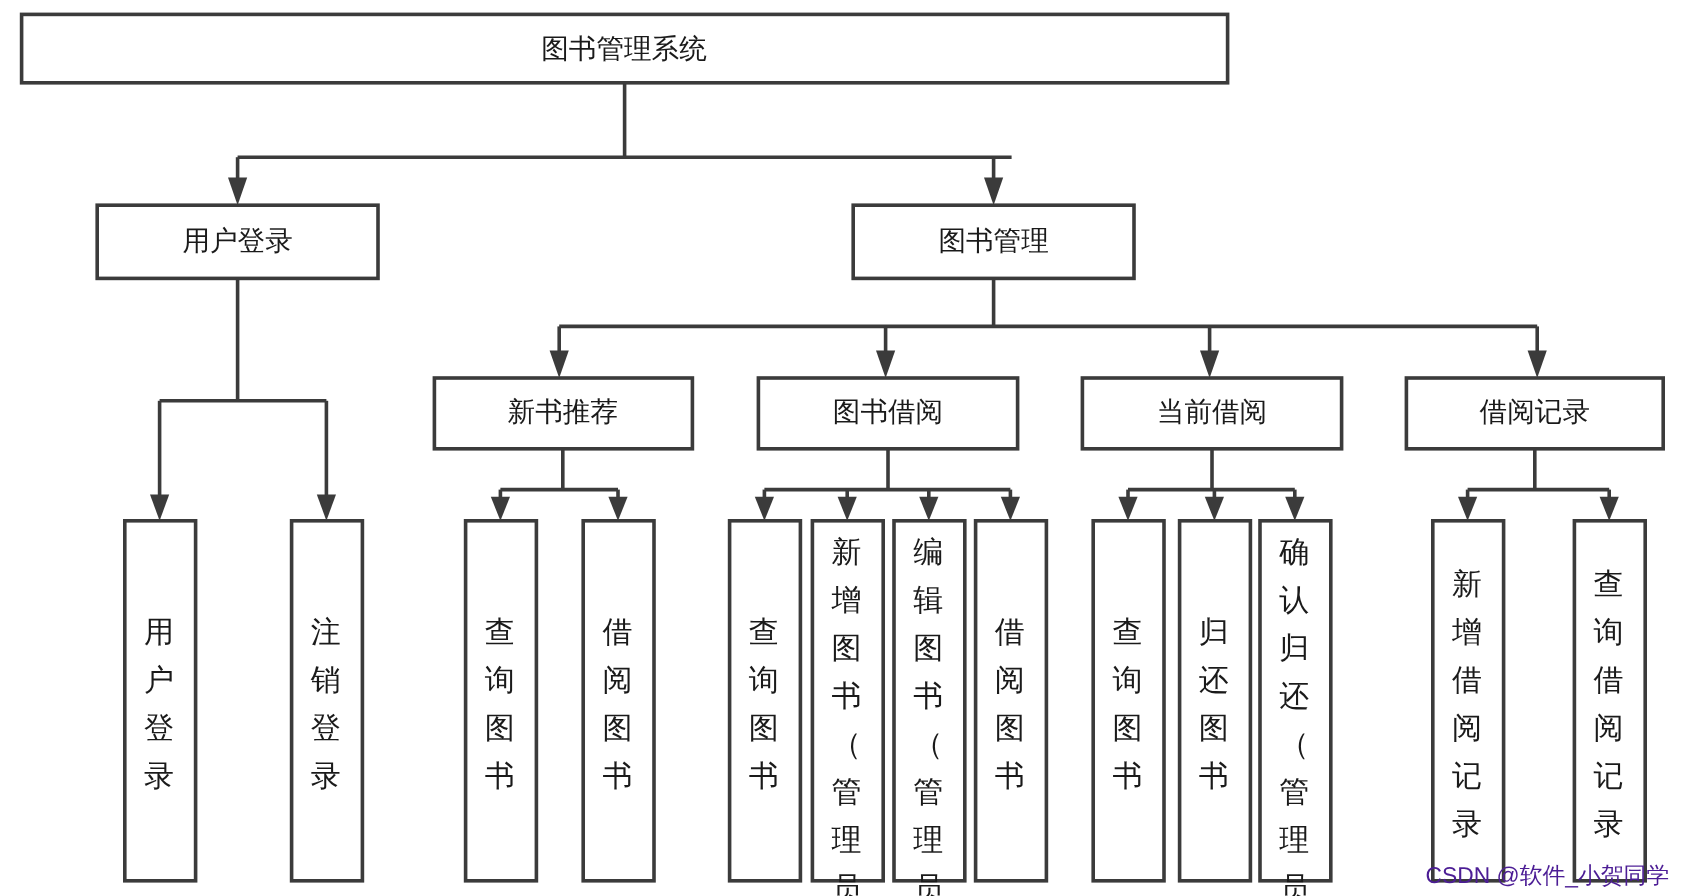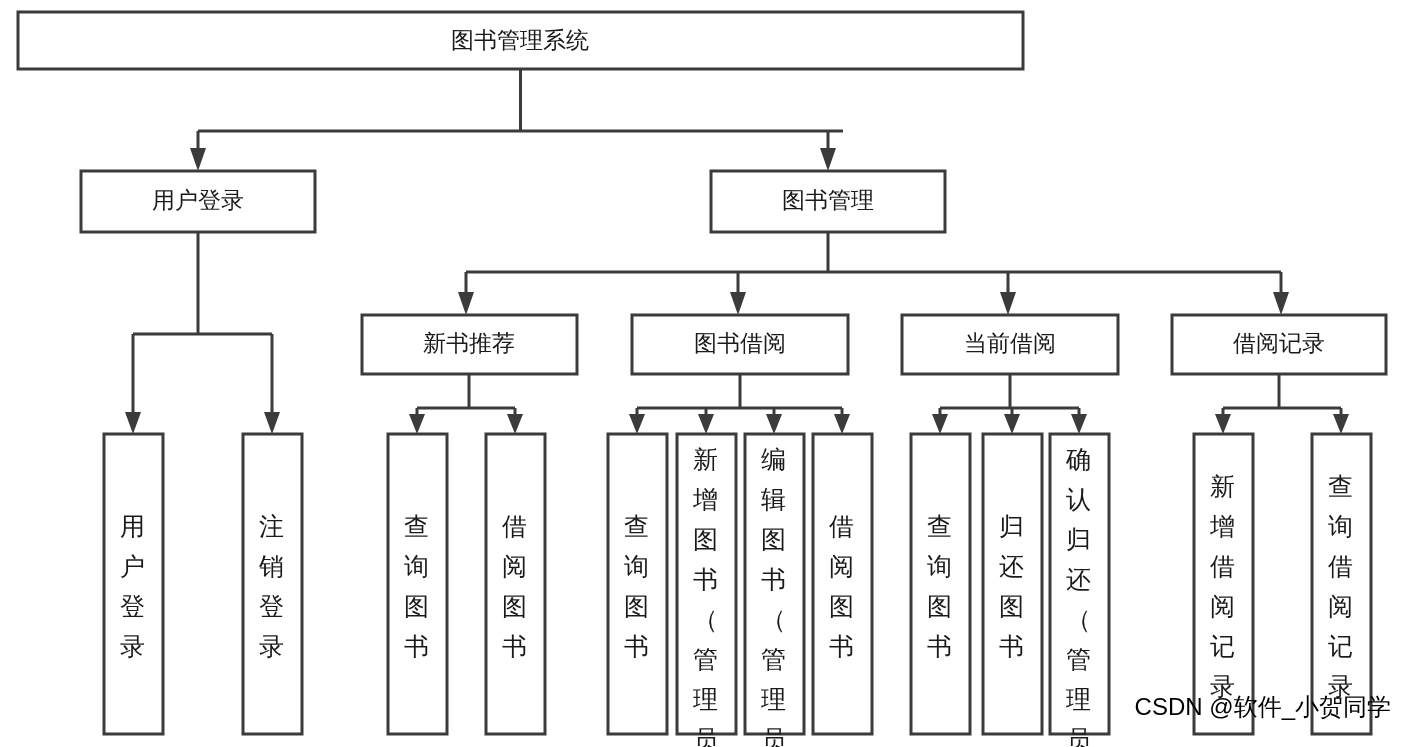--- a/index.html
+++ b/index.html
@@ -43,24 +43,24 @@
     stroke-width: 3;
     fill: none;
   }
   .arrow-head {
     fill: #3b3b3b;
     stroke: none;
   }
   .watermark {
     position: absolute;
     right: 14px;
-    bottom: 24px;
-    font-family: "Liberation Sans", "DejaVu Sans", sans-serif;
-    font-size: 24px;
-    color: #000000;
+    bottom: 4px;
+    font-family: "Liberation Sans", "DejaVu Sans", sans-serif;
+    font-size: 19px;
+    color: #4c1d95;
     white-space: nowrap;
     pointer-events: none;
   }
 </style>
 </head>
 <body>
 
 <svg id="diagram" viewBox="0 0 1405 747" xmlns="http://www.w3.org/2000/svg">
 
   <g>

